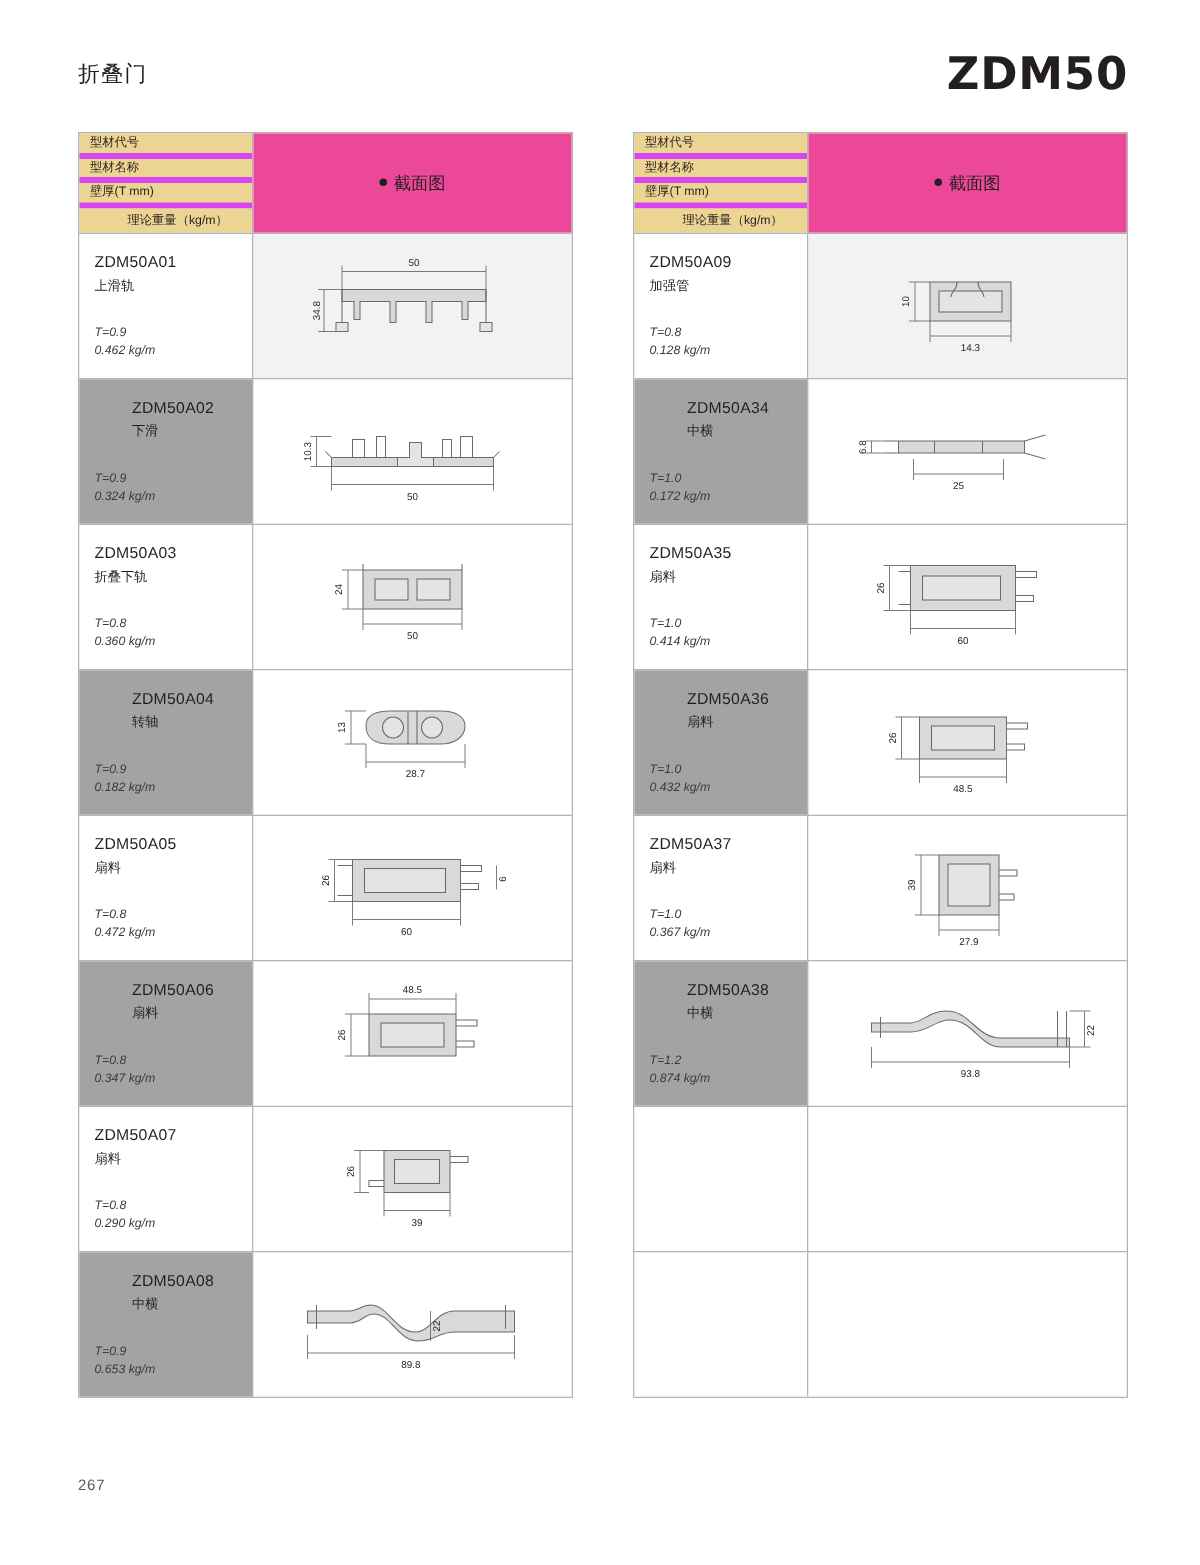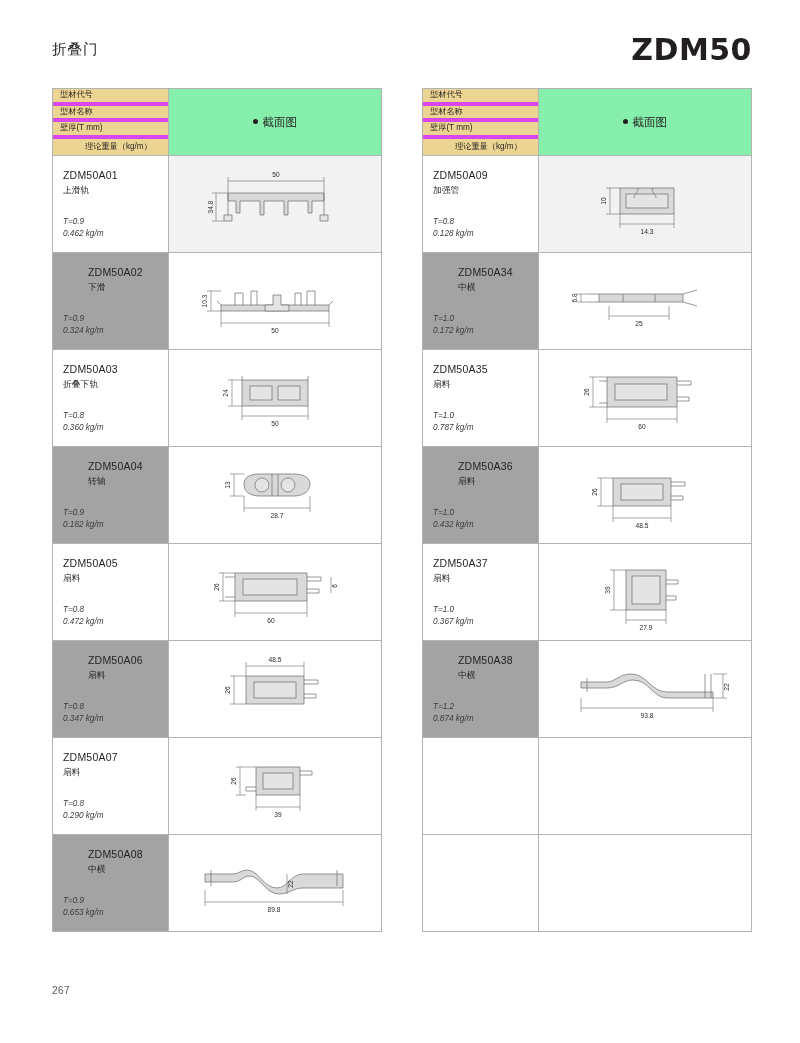--- a/index.html
+++ b/index.html
@@ -75,21 +75,21 @@
     display: flex;
     align-items: center;
     padding-left: 7px;
     font-size: 8.2px;
     color: #231f20;
     line-height: 1;
   }
   .hdr-left .hline:last-child { border-bottom: none; padding-left: 32px; }
   .hdr-right {
     width: 213px;
-    background: #86efac;
+    background: #ec4899;
     display: flex;
     align-items: center;
     justify-content: center;
     font-size: 11.5px;
     color: #231f20;
   }
   .hdr-right .bullet {
     display: inline-block;
     width: 5px; height: 5px;
     border-radius: 50%;
@@ -529,21 +529,21 @@
           </svg>
         </div>
       </div>
 
       <div class="row">
         <div class="cell-left plain">
           <div class="code">ZDM50A35</div>
           <div class="name">扇料</div>
           <div class="specs">
             <div>T=1.0</div>
-            <div>0.787 kg/m</div>
+            <div>0.414 kg/m</div>
           </div>
         </div>
         <div class="cell-right">
           <svg class="fig" width="160" height="78" viewBox="0 0 160 78">
             <g>
               <path class="prof-fill" d="M42 18 L112 18 L112 48 L42 48 Z"></path>
               <rect class="prof-fill2" x="50" y="25" width="52" height="16"></rect>
               <path class="prof-line" d="M112 22 L126 22 L126 26 L112 26 M112 38 L124 38 L124 42 L112 42"></path>
               <path class="prof-line" d="M42 22 L34 22 M42 44 L34 44"></path>
             </g>

